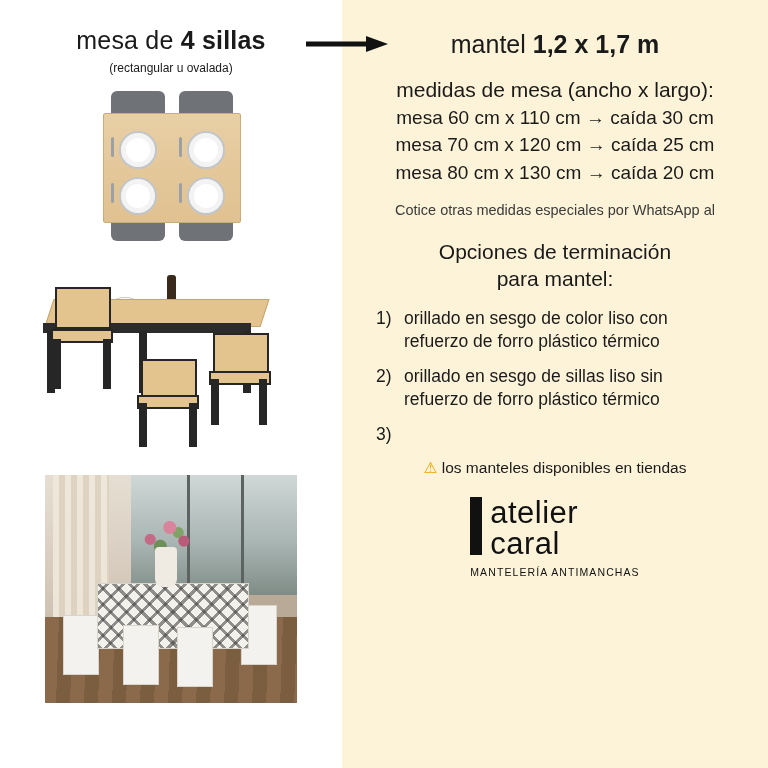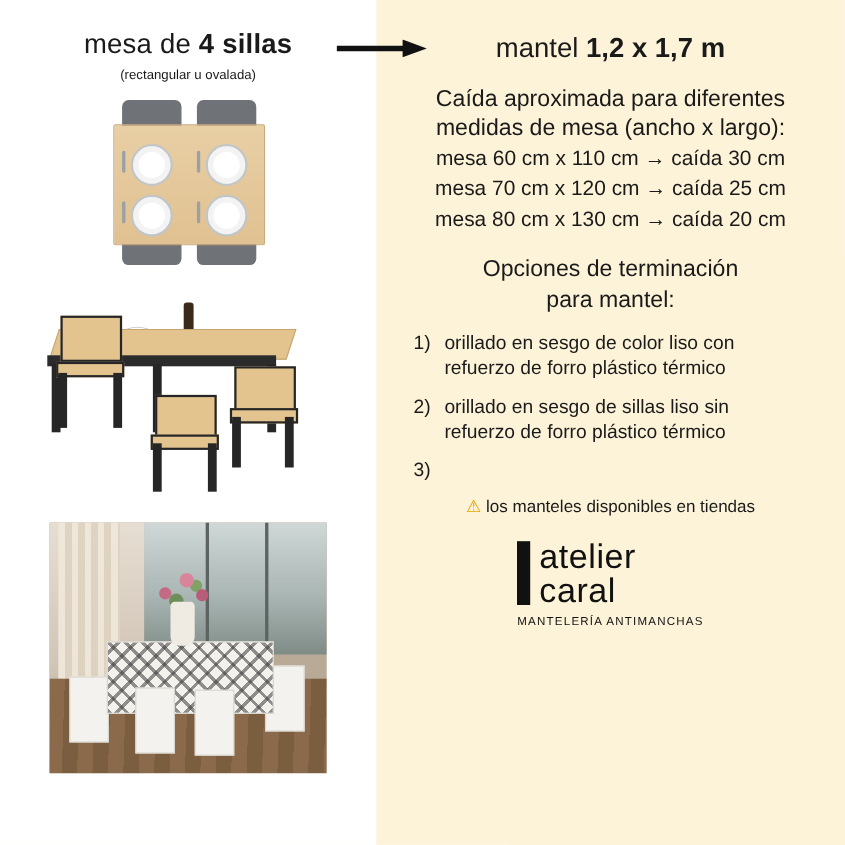--- a/index.html
+++ b/index.html
@@ -266,21 +266,21 @@
     font-size: 15.5px;
     line-height: 1.35;
   }
   .warn-icon { color: #e8a400; }
   
   .logo {
     margin-top: 18px;
     display: flex;
     justify-content: center;
   }
-  .logo-inner { display: flex; align-items: center; gap: 8px; }
+  .logo-inner { display: flex; align-items: flex-start; gap: 8px; }
   .logo-bar {
     width: 12px; height: 58px; background: #111;
   }
   .logo-words { text-align: left; line-height: 1.0; }
   .logo-w1, .logo-w2 {
     font-size: 31px; color: #111; letter-spacing: .5px;
   }
   .logo-tag {
     margin-top: 7px;
     font-size: 10.5px;
@@ -366,31 +366,31 @@
     </svg>
   </div>
 
   <div class="right">
 
     <div class="r-title">
       <span>mantel </span><span class="strong">1,2 x 1,7 m</span>
     </div>
 
     <div class="r-sub">
-      <div>Caída aproximada para diferentes</div>
       <div>medidas de mesa (ancho x largo):</div>
     </div>
 
     <div class="r-rows">
       <div>mesa 60 cm x 110 cm → caída 30 cm</div>
       <div>mesa 70 cm x 120 cm → caída 25 cm</div>
       <div>mesa 80 cm x 130 cm → caída 20 cm</div>
     </div>
 
     <div class="r-note">
+      <div>Cotice otras medidas especiales por WhatsApp al</div>
     </div>
 
     <div class="r-opts-title">
       <div>Opciones de terminación</div>
       <div>para mantel:</div>
     </div>
 
     <ul class="r-list">
       <li>
         <span class="num">1)</span>

